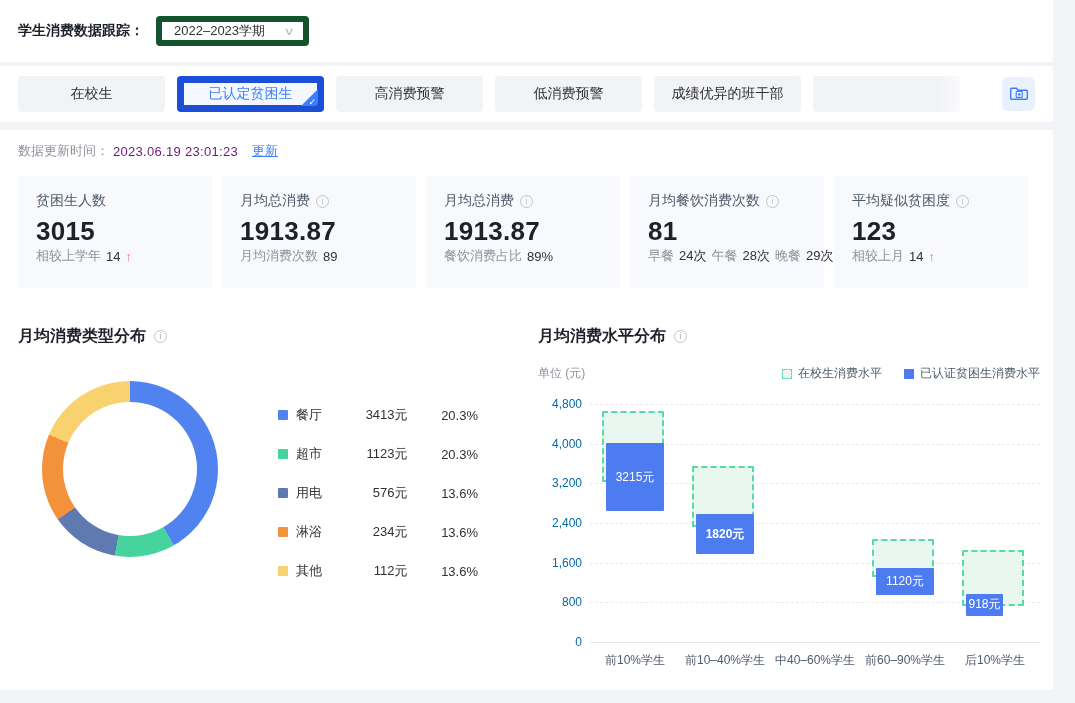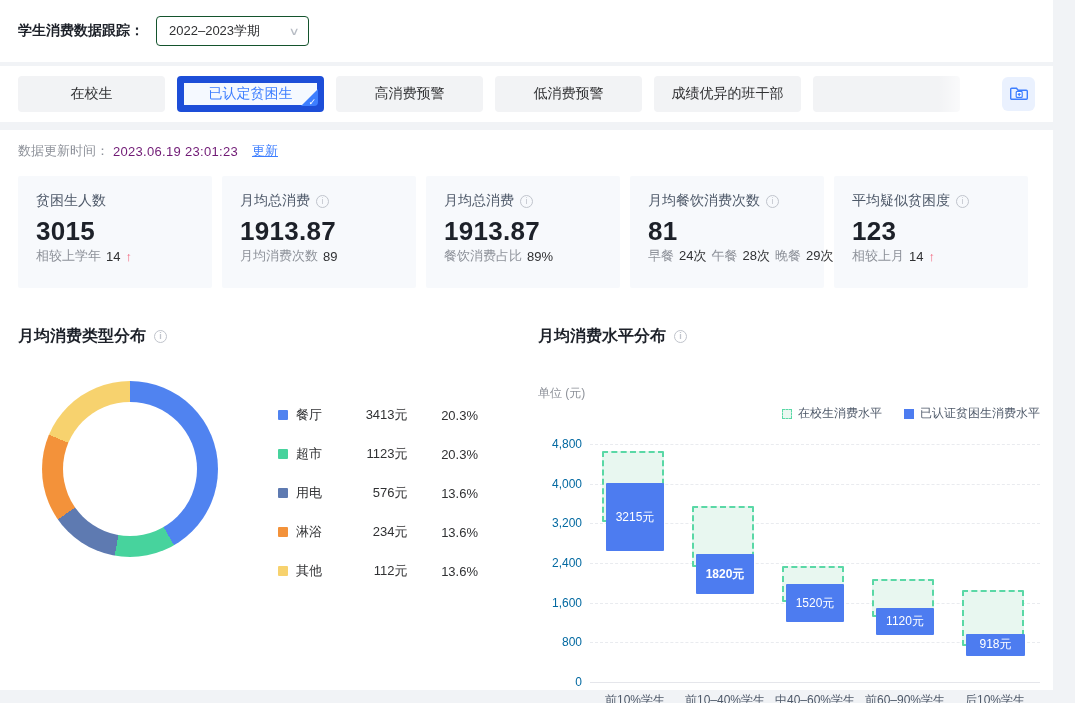--- a/index.html
+++ b/index.html
@@ -3,21 +3,21 @@
 <meta charset="utf-8">
 <style>
   * { margin:0; padding:0; box-sizing:border-box; }
   html,body { width:1075px; height:703px; overflow:hidden; }
   body { background:#F1F3F6; font-family:"Liberation Sans","DejaVu Sans",sans-serif; color:#303133; }
   .panel { background:#fff; width:1053px; }
 
   
   .topbar { height:62px; display:flex; align-items:center; padding:0 18px; }
   .topbar-title { font-size:14px; font-weight:700; color:#1D2129; }
-  .select { margin-left:12px; width:153px; height:30px; border:1px solid #14532d; border-radius:4px;
+  .select { margin-left:12px; width:153px; height:30px; border:6px solid #14532d; border-radius:4px;
             display:flex; align-items:center; padding:0 10px 0 12px; font-size:13px; color:#303133;
             background:#fff; cursor:pointer; }
   .select .chev { margin-left:auto; color:#B7BCC4; font-size:11px; transform:scaleX(1.4); }
 
   
   .tabsbar { margin-top:4px; height:56px; display:flex; align-items:center; padding:0 18px; position:relative; }
   .tabs-scroller { position:relative; display:flex; gap:12px; width:972px; overflow:hidden; flex:none; }
   .tab { flex:none; width:147px; height:36px; background:#F2F3F5; border-radius:4px; display:flex;
          align-items:center; justify-content:center; font-size:14px; color:#303133; cursor:pointer;
          position:relative; border:1px solid transparent; }
@@ -60,21 +60,21 @@
   .pie-legend-row { display:flex; align-items:center; height:20px; margin-bottom:19px; font-size:13px; }
   .pie-sq { width:10px; height:10px; border-radius:1px; flex:none; }
   .pie-name { margin-left:8px; width:52px; color:#303133; }
   .pie-val { width:62px; text-align:right; color:#303133; }
   .pie-pct { width:72px; text-align:right; color:#303133; }
 
   .right-chart { width:502px; flex:none; margin-left:20px; position:relative; }
   .bar-meta { display:flex; align-items:center; margin-top:18px; font-size:12px; }
   .unit-label { color:#8D9199; }
   .bar-legend { margin-left:auto; display:flex; align-items:center; gap:22px; color:#4E5969; }
-  .bar-legend-item { display:flex; align-items:center; gap:6px; cursor:pointer;margin-top:40px; }
+  .bar-legend-item { display:flex; align-items:center; gap:6px; cursor:pointer; }
   .lg-sq { width:10px; height:10px; }
   .lg-dashed { border:1px dashed #5AD8A6; background:#EAF8F1; }
   .lg-solid { background:#4D7CF0; }
 
   .plot { position:relative; margin-top:22px; margin-left:52px; width:450px; height:238px; }
   .gridline { position:absolute; left:0; width:100%; height:0; border-top:1px dashed #E9EBEF; }
   .gridline.zero { border-top:1px solid #E5E6EB; }
   .ytick { position:absolute; right:458px; transform:translateY(-50%); font-size:12px; color:#0369a1; white-space:nowrap; }
   .slot { position:absolute; top:0; height:238px; width:90px; }
   .range-campus { position:absolute; background:#E8F7F0; border:2px dashed #5AD8A6; border-radius:1px; }
@@ -284,35 +284,29 @@
             <div class="range-poor" style="left: 16px; width: 58px; top: 38.9229px; height: 68.1771px;">
               <span>3215元</span>
             </div>
           </div>
           <div class="slot" style="left: 90px; width: 90px; font-weight: bold;">
             <div class="range-campus" style="left: 12px; width: 62px; top: 61.9792px; height: 60.9875px;"></div>
             <div class="range-poor" style="left: 16px; width: 58px; top: 110.075px; height: 39.9146px;">
               <span>1820元</span>
             </div>
           </div>
-          <div class="slot" style="left: 180px; width: 90px;">
-            <div class="range-campus" style="left: 12px; width: 62px; top: 121.975px; height: 35.9479px;"></div>
-            <div class="range-poor" style="left: 16px; width: 58px; top: 140.073px; height: 37.9312px;">
-              <span>1520元</span>
-            </div>
-          </div>
           <div class="slot" style="left: 270px; width: 90px;">
             <div class="range-campus" style="left: 12px; width: 62px; top: 134.867px; height: 38.1792px;"></div>
             <div class="range-poor" style="left: 16px; width: 58px; top: 164.121px; height: 26.775px;">
               <span>1120元</span>
             </div>
           </div>
           <div class="slot" style="left: 360px; width: 90px;">
             <div class="range-campus" style="left: 12px; width: 62px; top: 146.023px; height: 56.0292px;"></div>
-            <div class="range-poor" style="left: 16px; width: 59px; top: 189.904px; height: 22.0646px;">
+            <div class="range-poor" style="left: 16px; width: 37px; top: 189.904px; height: 22.0646px;">
               <span>918元</span>
             </div>
           </div>
         </div>
       <div class="xlabels" id="xlabels">
           <span class="xlabel" style="left: 45px;">前10%学生</span>
           <span class="xlabel" style="left: 135px;">前10–40%学生</span>
           <span class="xlabel" style="left: 225px;">中40–60%学生</span>
           <span class="xlabel" style="left: 315px;">前60–90%学生</span>
           <span class="xlabel" style="left: 405px;">后10%学生</span>

